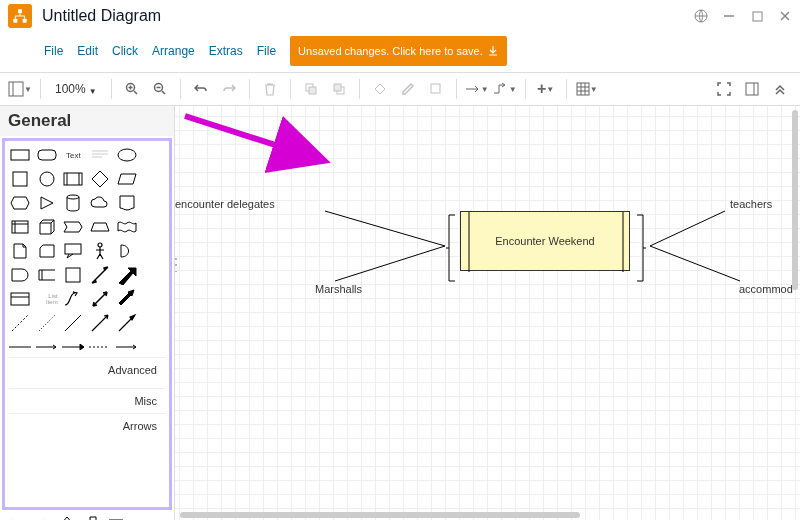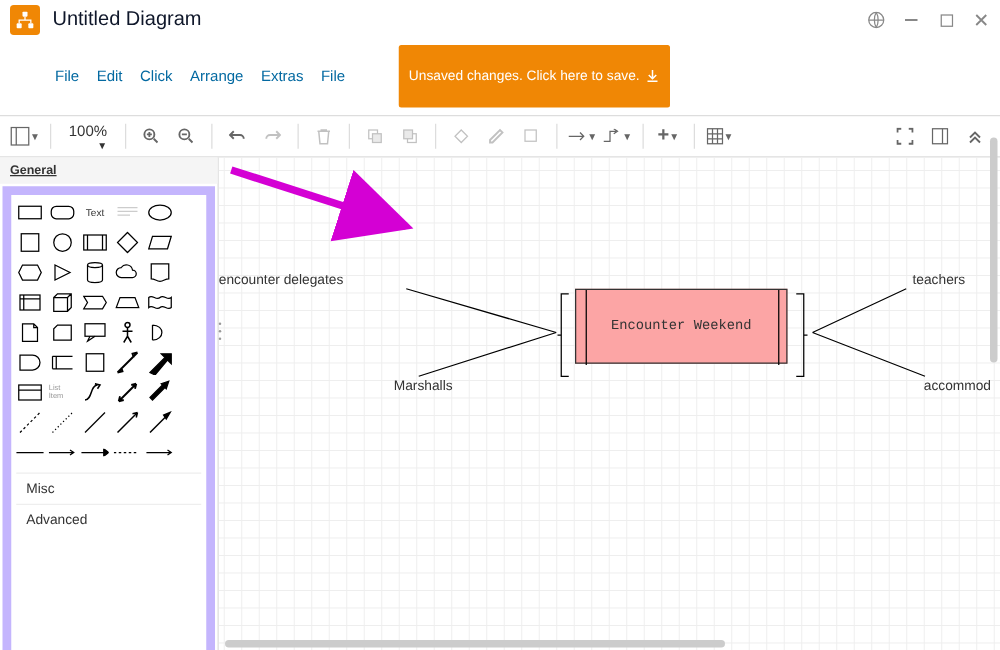--- a/index.html
+++ b/index.html
@@ -5,38 +5,38 @@
 * { box-sizing: border-box; margin: 0; padding: 0; }
 body { font-family: Arial, sans-serif; font-size: 12px; color: #333; background: #fff; width: 800px; height: 520px; overflow: hidden; position: relative; }
 .titlebar { display: flex; align-items: center; padding: 4px 8px; height: 32px; }
 .logo { width: 24px; height: 24px; background: #f08705; border-radius: 3px; margin-right: 10px; display: flex; align-items: center; justify-content: center; }
 .logo svg { width: 16px; height: 16px; }
 .title { font-size: 16px; color: #0f172a; flex: 1; }
 .win-controls { display: flex; gap: 14px; align-items: center; }
 .win-btn { width: 14px; height: 14px; display: flex; align-items: center; justify-content: center; cursor: pointer; color: #888; }
 .menubar { display: flex; gap: 14px; padding: 4px 12px 6px 44px; align-items: center; }
 .menu-item { cursor: pointer; color: #0369a1; }
-.save-banner { background: #f08705; color: #fff; padding: 19px 8px; font-size: 11px; border-radius: 2px; display: flex; align-items: center; gap: 4px; margin-left: 29px; }
+.save-banner { background: #f08705; color: #fff; padding: 9px 8px; font-size: 11px; border-radius: 2px; display: flex; align-items: center; gap: 4px; }
 .toolbar { display: flex; align-items: center; padding: 4px 8px; border-top: 1px solid #ddd; border-bottom: 1px solid #ddd; gap: 4px; height: 34px; }
 .tool-btn { width: 24px; height: 24px; display: flex; align-items: center; justify-content: center; cursor: pointer; color: #666; border-radius: 2px; }
-.zoom { display: flex; align-items: flex-end; padding: 0 6px; cursor: pointer; flex-direction: column; }
+.zoom { display: flex; align-items: flex-end; padding: 0 6px; cursor: pointer; }
 .sep { width: 1px; height: 20px; background: #ddd; margin: 0 4px; }
 .toolbar-right { margin-left: auto; display: flex; gap: 4px; }
 .main { display: flex; height: 434px; }
 .sidebar { width: 175px; border-right: 1px solid #ddd; display: flex; flex-direction: column; position: relative; }
-.cat-header { padding: 5px 8px; font-weight: bold; font-size: 10px; color: #333; background: #f5f5f5; cursor: pointer; text-decoration: underline; }
-.shape-palette { border: 7px solid #c4b5fd; margin: 2px; padding: 4px; flex: 1; overflow: hidden; }
+.cat-header { padding: 5px 8px; font-weight: bold; font-size: 17px; color: #333; background: #f5f5f5; cursor: pointer; }
+.shape-palette { border: 3px solid #c4b5fd; margin: 2px; padding: 4px; flex: 1; overflow: hidden; text-align: right; }
 .shape-grid { display: grid; grid-template-columns: repeat(6, 1fr); gap: 4px; }
 .shape-cell { width: 22px; height: 20px; display: flex; align-items: center; justify-content: center; cursor: pointer; }
 .cat-item { padding: 6px 8px; font-size: 11px; border-top: 1px solid #eee; cursor: pointer; }
 .bottom-shapes { padding: 4px; display: flex; gap: 4px; }
 .canvas-area { flex: 1; position: relative; overflow: hidden; }
 .grid-bg { position: absolute; inset: 0; background-image: linear-gradient(#eee 1px, transparent 1px), linear-gradient(90deg, #eee 1px, transparent 1px); background-size: 14px 14px; background-position: 60px 10px; }
 .canvas-content { position: absolute; inset: 0; }
-.node-box { position: absolute; border: 1px solid #333; background: #fca5a5; display: flex; align-items: center; justify-content: center; font-size: 11px; font-family: Liberation Mono, monospace; }
+.node-box { position: absolute; border: 1px solid #333; background: #fef9c3; display: flex; align-items: center; justify-content: center; font-size: 11px; }
 .node-label { position: absolute; font-size: 11px; white-space: nowrap; }
 .scrollbar-v { position: absolute; right: 2px; top: 110px; width: 6px; height: 180px; background: #ccc; border-radius: 3px; }
 .scrollbar-h { position: absolute; bottom: 2px; left: 180px; width: 400px; height: 6px; background: #ccc; border-radius: 3px; }
 .arrow-annotation { position: absolute; }
 .splitter { position: absolute; left: 173px; top: 250px; width: 6px; height: 30px; display: flex; align-items: center; justify-content: center; cursor: col-resize; }
 </style>
 </head>
 <body>
 
 <div class="titlebar">
@@ -441,22 +441,23 @@
             <svg width="22" height="6" stroke="#000" stroke-dasharray="2">
               <path d="M0 3h20"></path>
             </svg>
           </div>
         <div class="shape-cell">
             <svg width="22" height="6" stroke="#000">
               <path d="M0 3h20M17 1l3 2-3 2" fill="none"></path>
             </svg>
           </div>
       </div>
+      <div class="cat-item">Advanced</div>
       <div class="cat-item" style="margin-top:6px">Misc</div>
-      <div class="cat-item">Advanced</div>
+      <div class="cat-item">Arrows</div>
     </div>
     <div class="bottom-shapes">
       <div class="shape-cell">
           <svg width="22" height="14" stroke="#000" fill="none">
             <path d="M21 4H8V1L1 7l7 6v-3h13z"></path>
           </svg>
         </div>
       <div class="shape-cell">
           <svg width="22" height="14" stroke="#000" fill="none">
             <path d="M1 4h13V1l7 6-7 6v-3H1z"></path>

